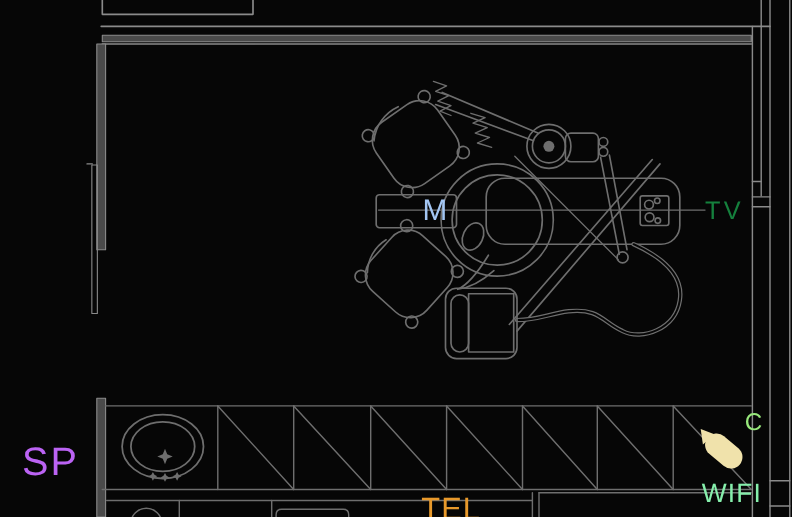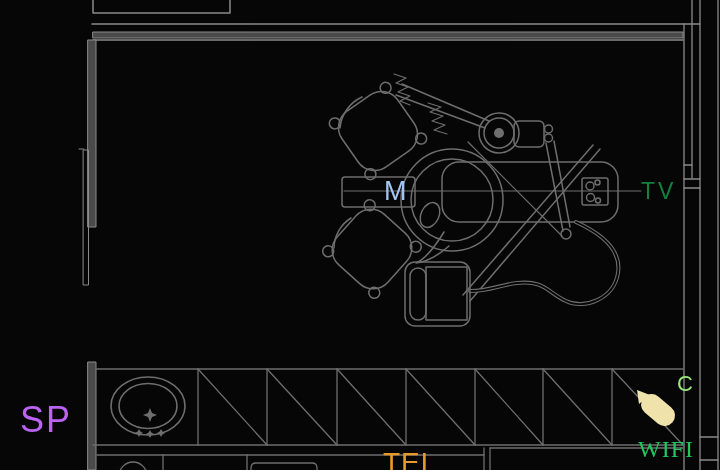--- a/index.html
+++ b/index.html
@@ -167,16 +167,16 @@
   <g>
     <polygon points="637,390 650,395 639,404" fill="#f0e2ab"></polygon>
     <rect x="-19" y="-10.5" width="38" height="21" rx="10.5" transform="translate(658,410) rotate(40)" fill="#f0e2ab"></rect>
   </g>
 </svg>
 
 <span class="lbl lbl-m" style="color: rgb(163, 198, 243);">M</span>
 <span class="lbl lbl-tv" style="color: #15803d;">TV</span>
 <span class="lbl lbl-sp" style="color: rgb(187, 99, 243);">SP</span>
 <span class="lbl lbl-tel" style="color: rgb(232, 153, 43);">TEL</span>
-<span class="lbl lbl-wifi" style="color: #22c55e; font-family: Liberation Serif, serif;">WIFI</span>
+<span class="lbl lbl-wifi" style="color: #86efac;">WIFI</span>
 <span class="lbl lbl-c" style="color: rgb(152, 232, 124);">C</span>
 
 </div>
 
 </body></html>

